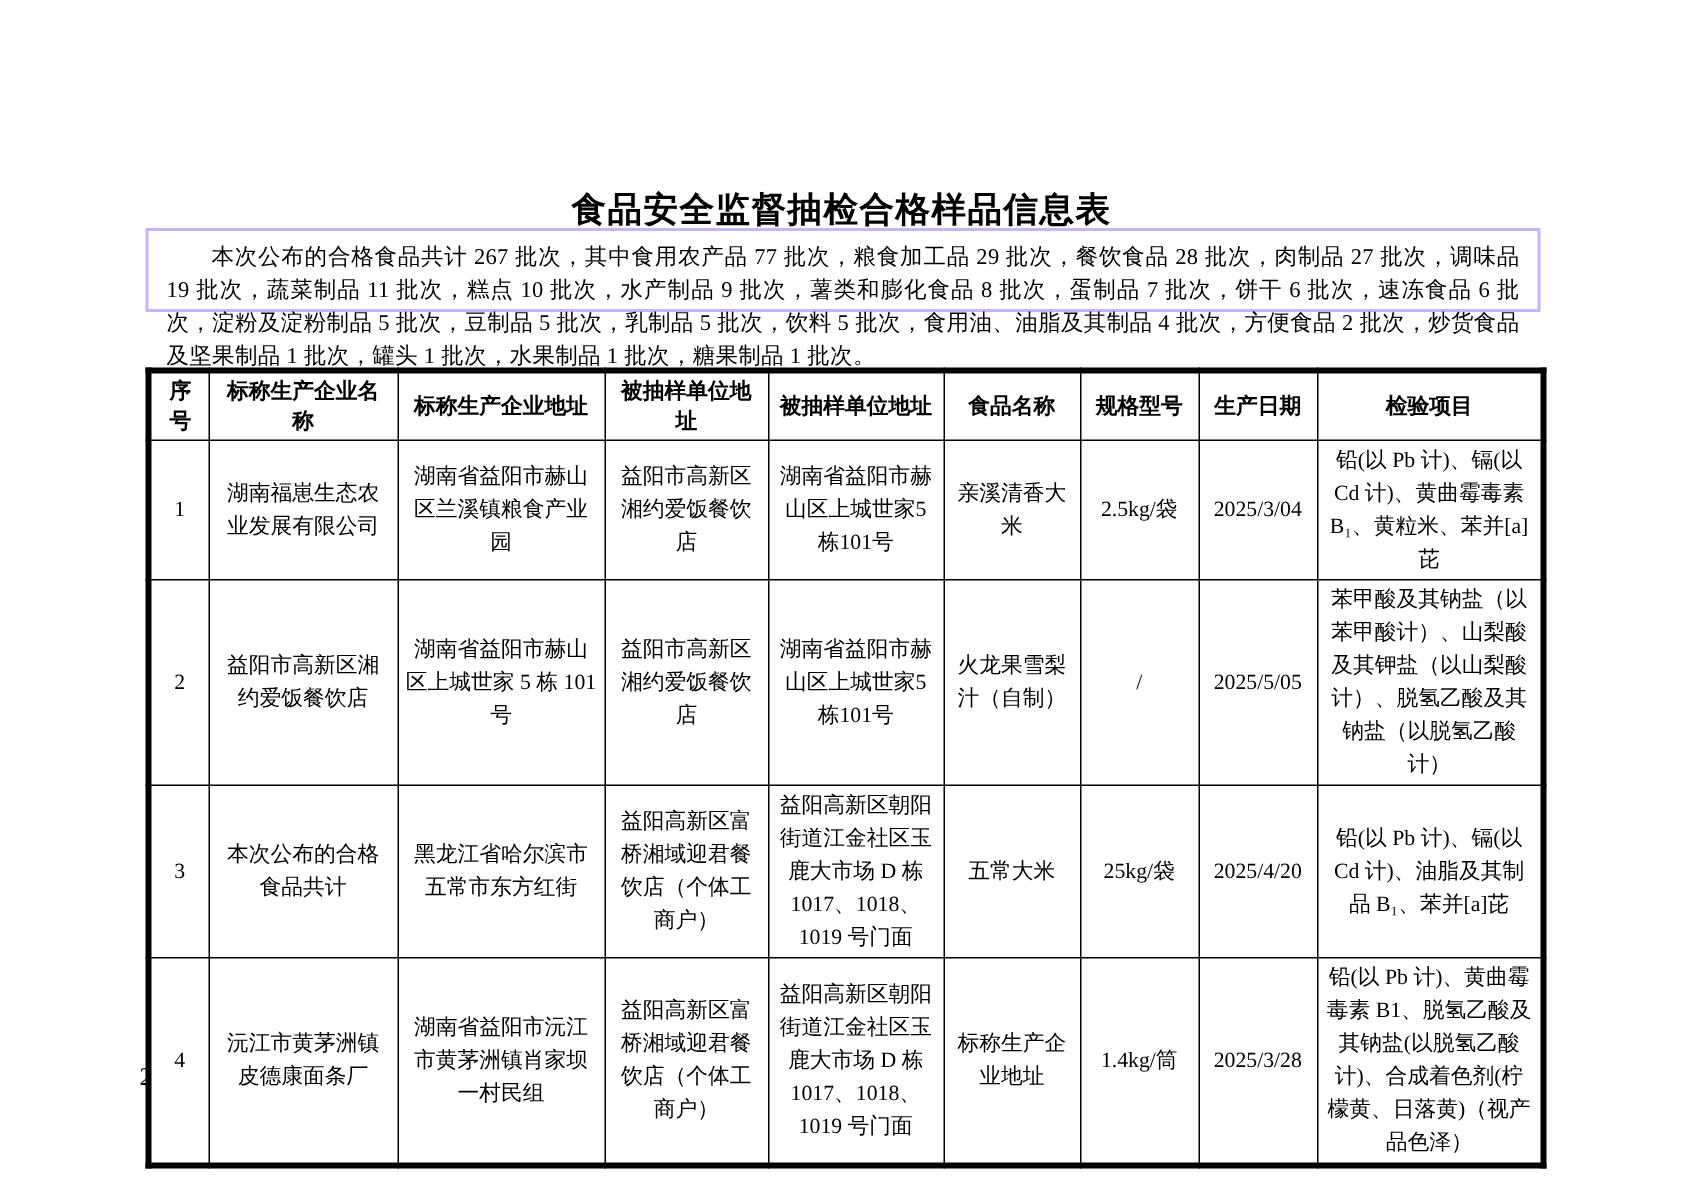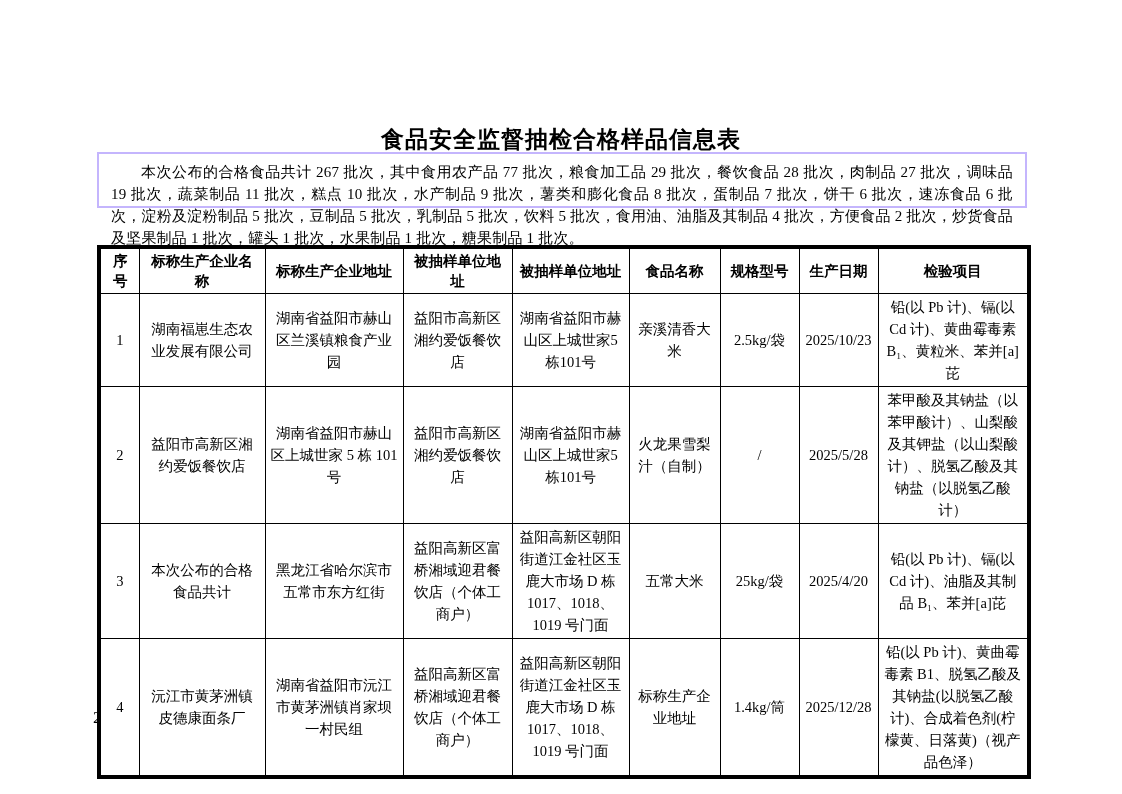--- a/index.html
+++ b/index.html
@@ -131,32 +131,32 @@
     </thead>
     <tbody>
       <tr class="row-0">
         <td>1</td>
         <td>湖南福崽生态农业发展有限公司</td>
         <td>湖南省益阳市赫山区兰溪镇粮食产业园</td>
         <td>益阳市高新区湘约爱饭餐饮店</td>
         <td>湖南省益阳市赫山区上城世家5栋101号</td>
         <td>亲溪清香大米</td>
         <td>2.5kg/袋</td>
-        <td>2025/10/23</td>
+        <td>2025/3/04</td>
         <td>铅(以 Pb 计)、镉(以 Cd 计)、黄曲霉毒素 B₁、黄粒米、苯并[a]芘</td>
       </tr>
       <tr class="row-1">
         <td>2</td>
         <td>益阳市高新区湘约爱饭餐饮店</td>
         <td>湖南省益阳市赫山区上城世家 5 栋 101 号</td>
         <td>益阳市高新区湘约爱饭餐饮店</td>
         <td>湖南省益阳市赫山区上城世家5栋101号</td>
         <td>火龙果雪梨汁（自制）</td>
         <td>/</td>
-        <td>2025/5/28</td>
+        <td>2025/5/05</td>
         <td>苯甲酸及其钠盐（以苯甲酸计）、山梨酸及其钾盐（以山梨酸计）、脱氢乙酸及其钠盐（以脱氢乙酸计）</td>
       </tr>
       <tr class="row-2">
         <td>3</td>
         <td>本次公布的合格食品共计</td>
         <td>黑龙江省哈尔滨市五常市东方红街</td>
         <td>益阳高新区富桥湘域迎君餐饮店（个体工商户）</td>
         <td>益阳高新区朝阳街道江金社区玉鹿大市场 D 栋 1017、1018、1019 号门面</td>
         <td>五常大米</td>
         <td>25kg/袋</td>
@@ -164,21 +164,21 @@
         <td>铅(以 Pb 计)、镉(以 Cd 计)、油脂及其制品 B₁、苯并[a]芘</td>
       </tr>
       <tr class="row-3">
         <td>4</td>
         <td>沅江市黄茅洲镇皮德康面条厂</td>
         <td>湖南省益阳市沅江市黄茅洲镇肖家坝一村民组</td>
         <td>益阳高新区富桥湘域迎君餐饮店（个体工商户）</td>
         <td>益阳高新区朝阳街道江金社区玉鹿大市场 D 栋 1017、1018、1019 号门面</td>
         <td>标称生产企业地址</td>
         <td>1.4kg/筒</td>
-        <td>2025/12/28</td>
+        <td>2025/3/28</td>
         <td>铅(以 Pb 计)、黄曲霉毒素 B1、脱氢乙酸及其钠盐(以脱氢乙酸计)、合成着色剂(柠檬黄、日落黄)（视产品色泽）</td>
       </tr>
     </tbody>
   </table>
 
   <div class="pagenum">2</div>
 
 </div>
 
 </body></html>

